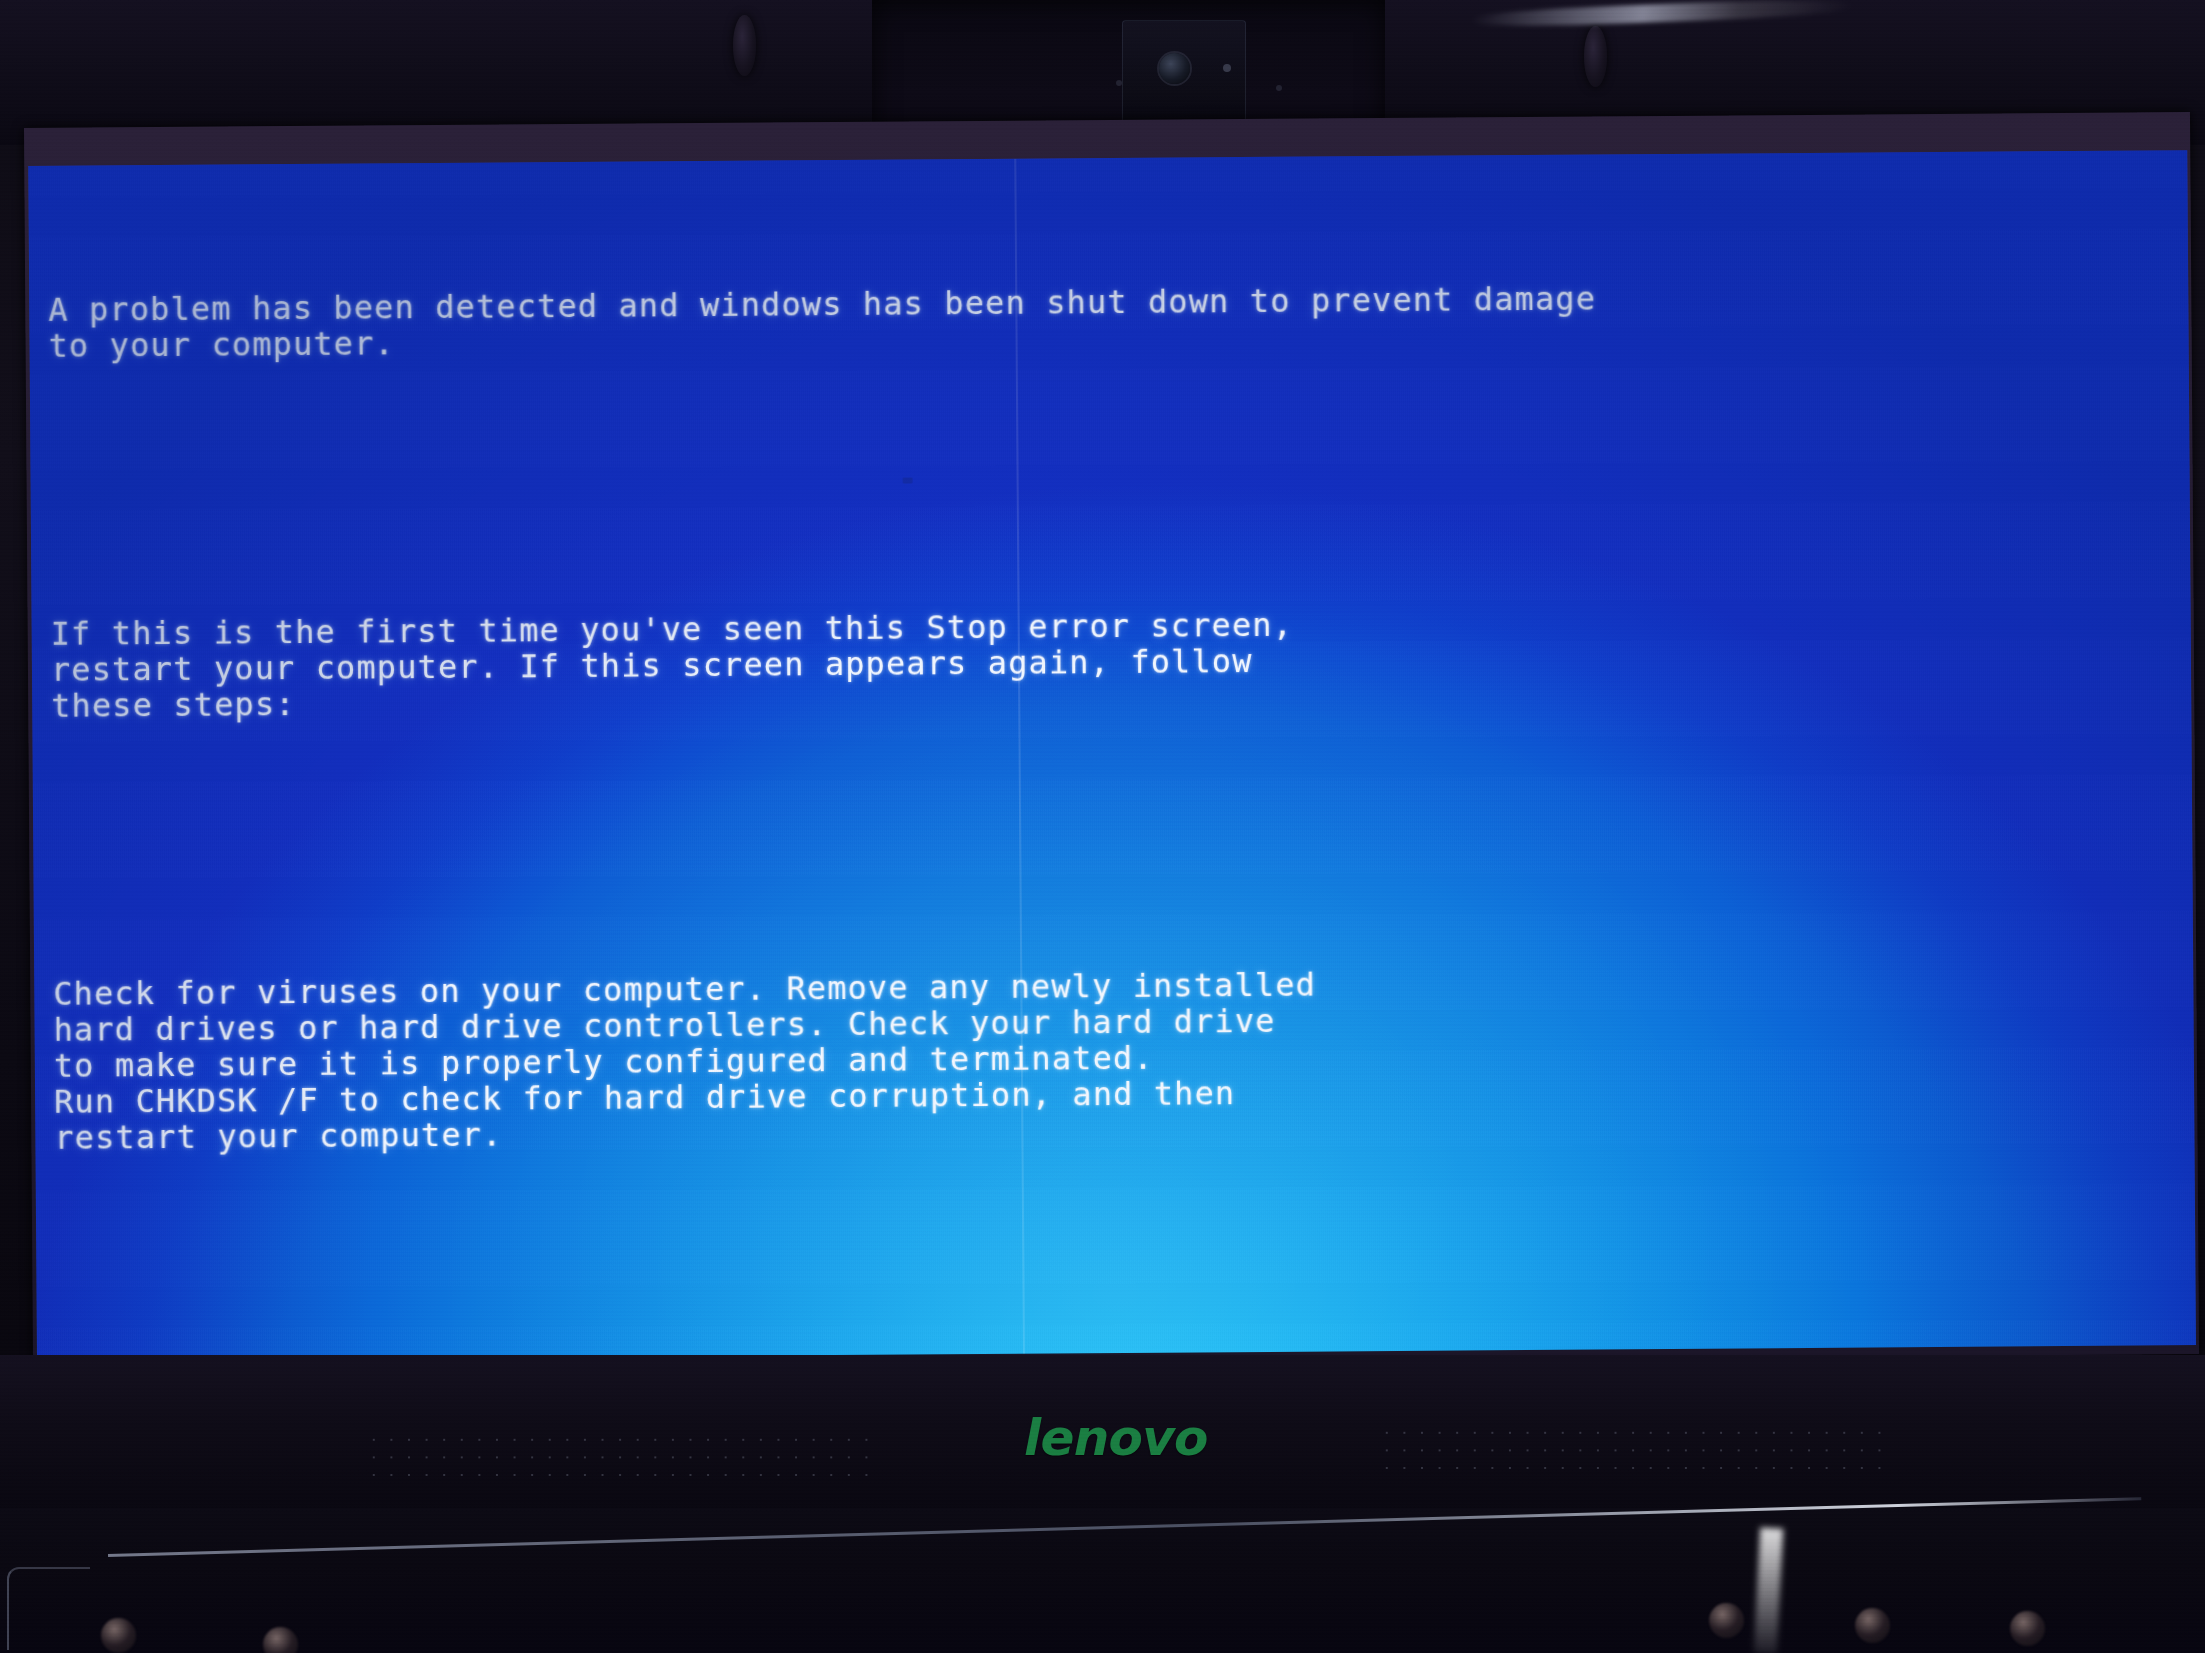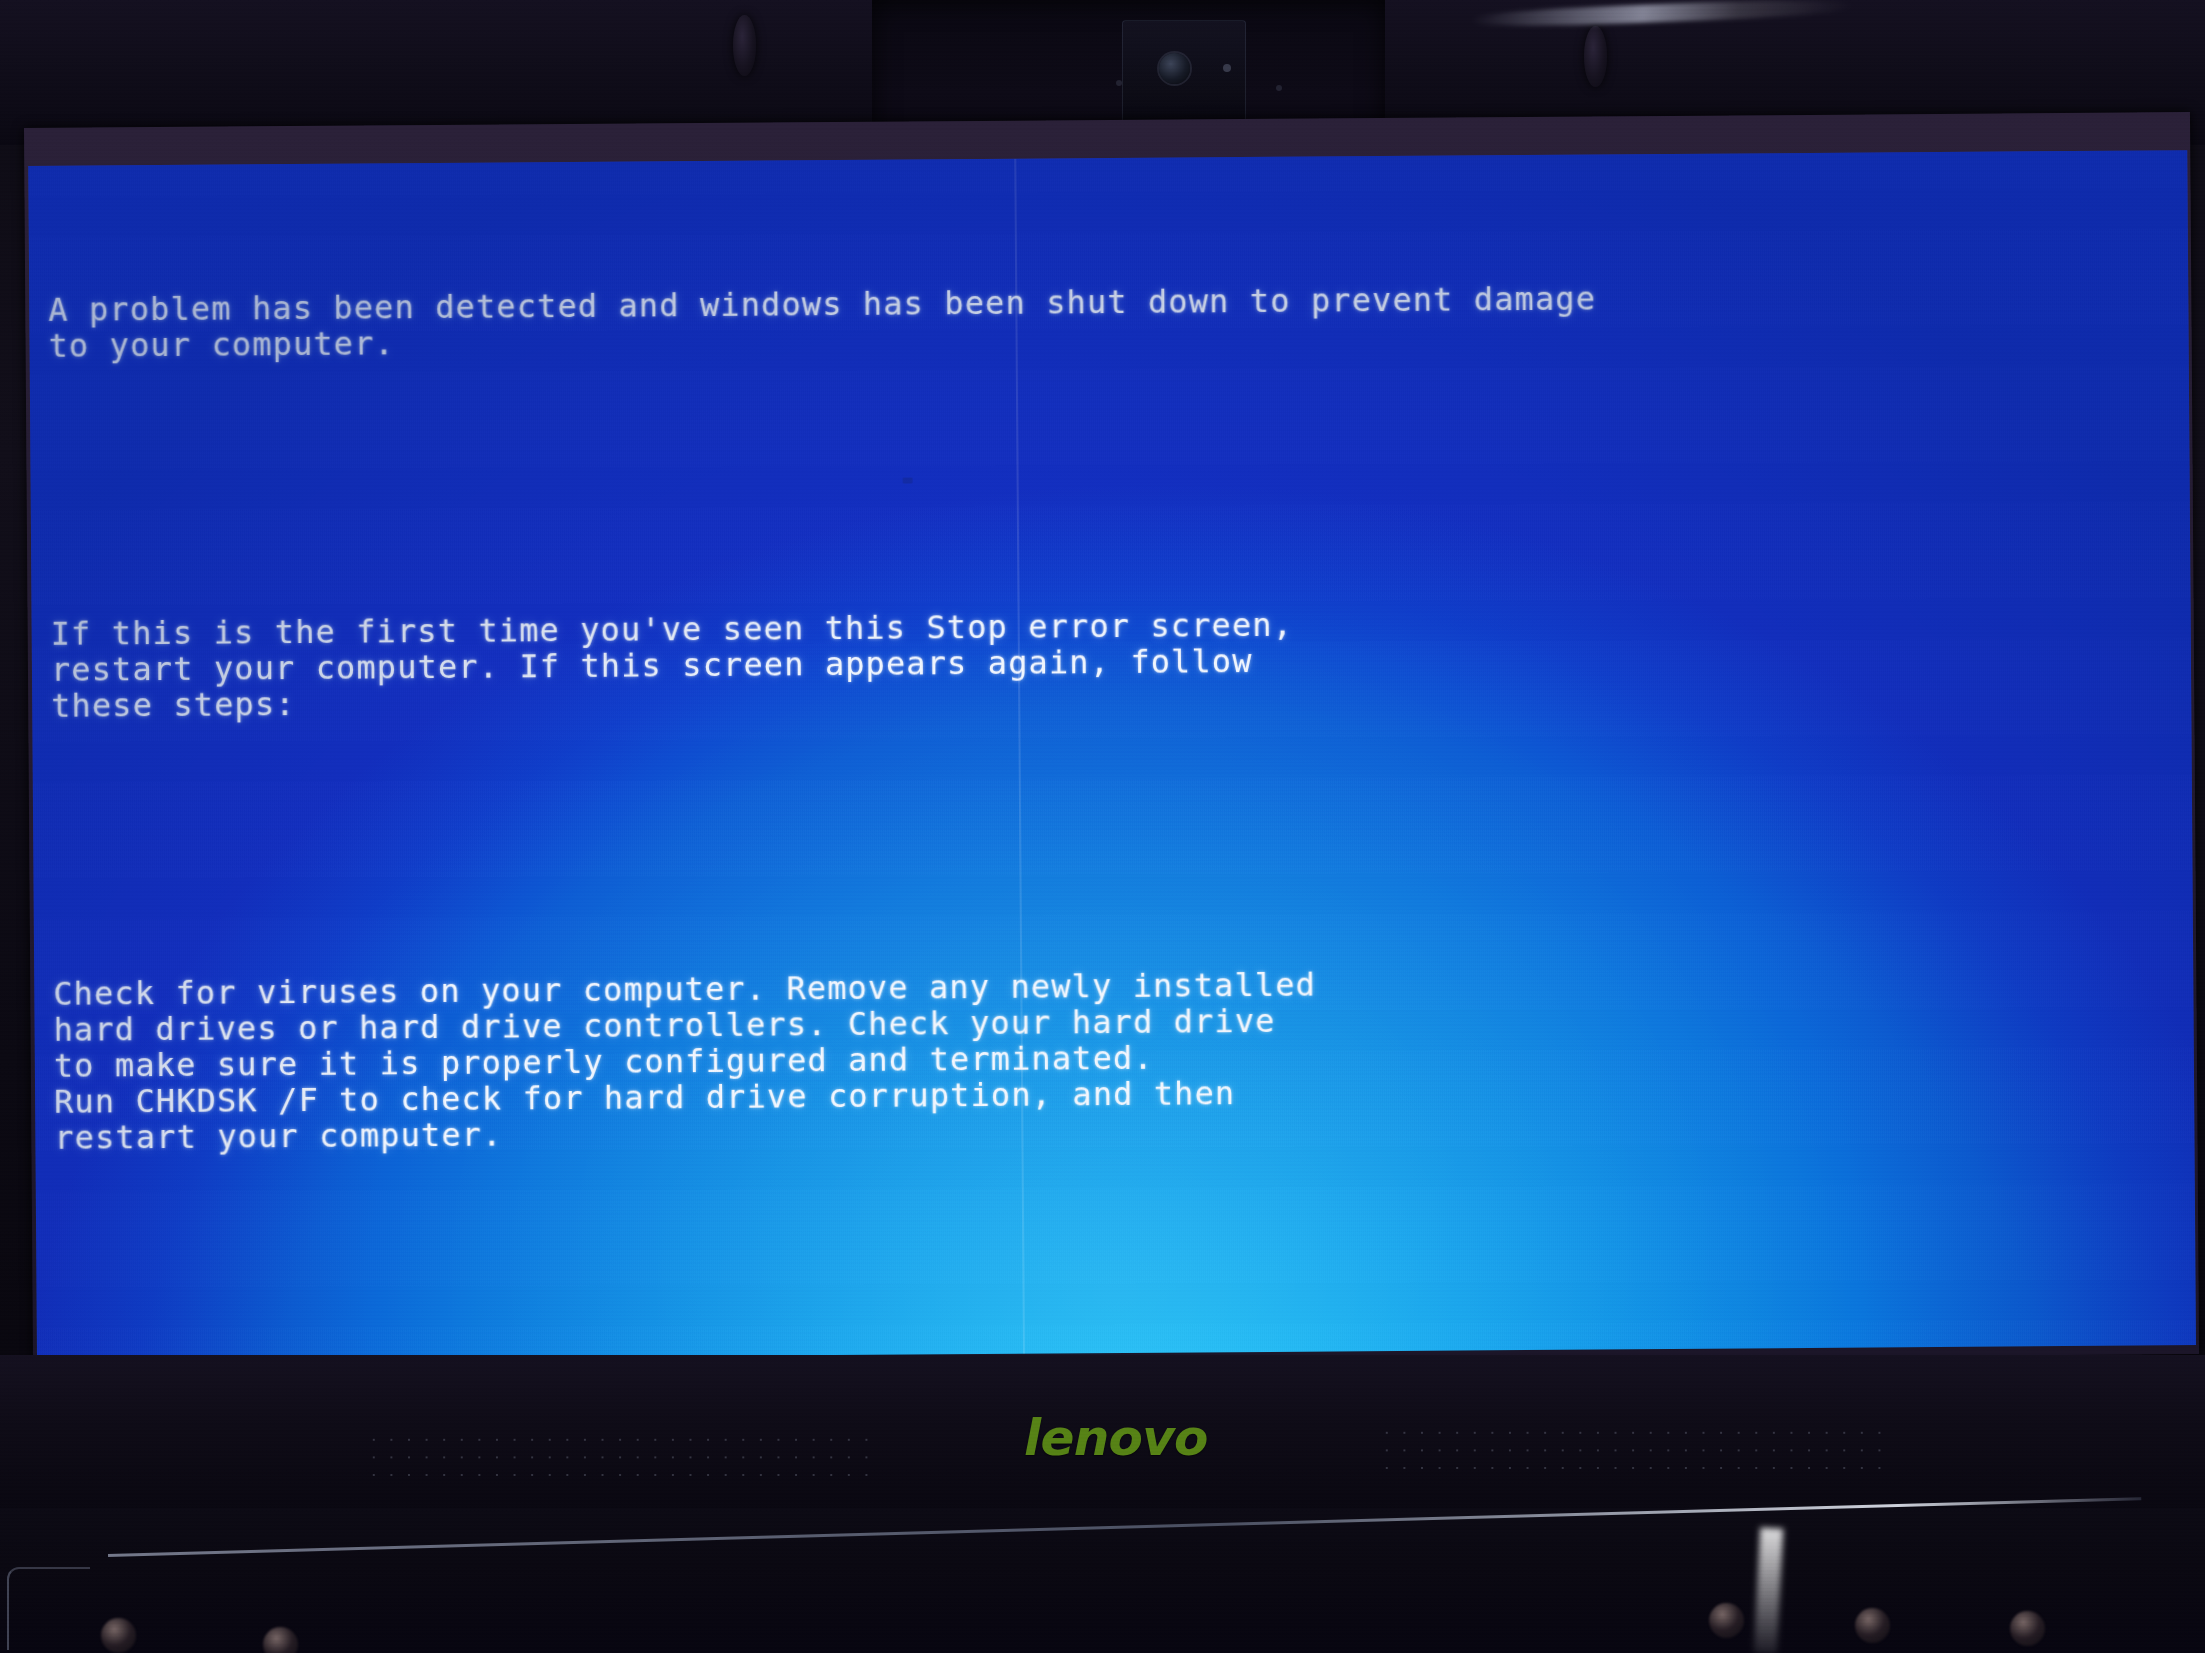--- a/index.html
+++ b/index.html
@@ -108,21 +108,21 @@
 
   
   .botbezel{
     position:absolute;left:0;top:1355px;width:2205px;height:159px;
     background:linear-gradient(180deg,#14101f 0%,#0e0b16 45%,#090710 100%);
   }
   .lenovo{
     position:absolute;left:1024px;top:1409px;
     font-family:"DejaVu Sans","Liberation Sans",sans-serif;
     font-weight:bold;font-style:italic;font-size:50px;letter-spacing:-0.7px;
-    color:#84cc16;opacity:.62;
+    color:#22c55e;opacity:.62;
     text-shadow:0 0.7px 1.4px rgba(0,0,0,.9);
     filter:blur(0.4px);
   }
   .grille{
     position:absolute;width:513px;height:53px;opacity:.30;
     background-image:radial-gradient(circle, rgba(185,195,220,.75) 1px, rgba(0,0,0,0) 1.5px);
     background-size:17.6px 17.6px;
   }
   .grille.l{left:365px;top:1431px;}
   .grille.r{left:1378px;top:1424px;}

